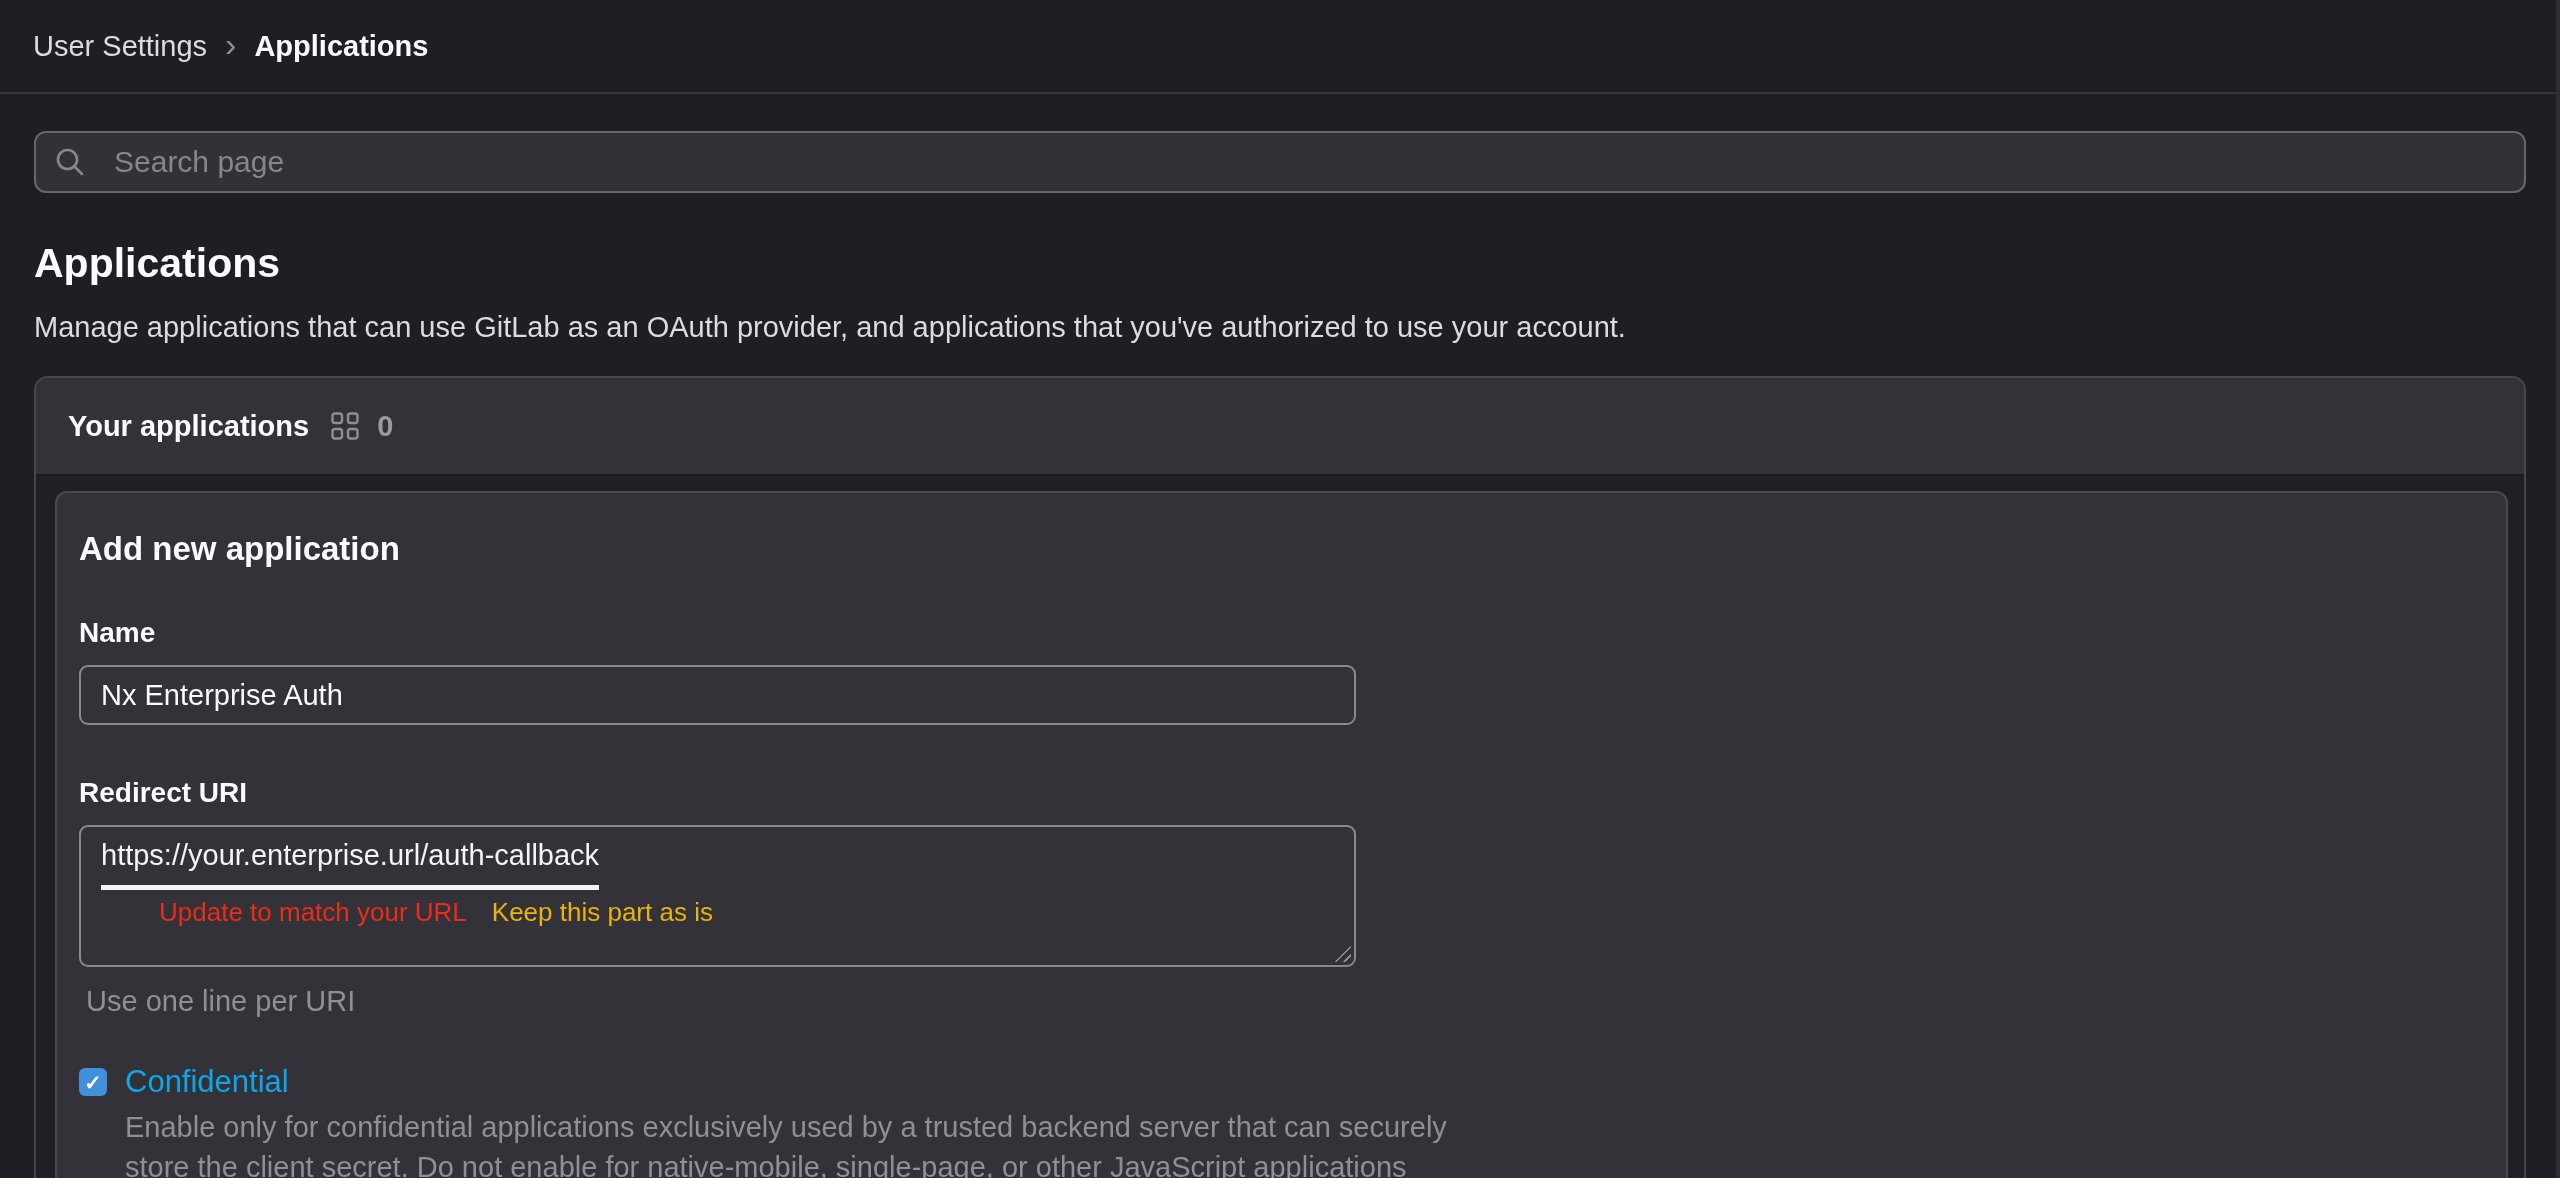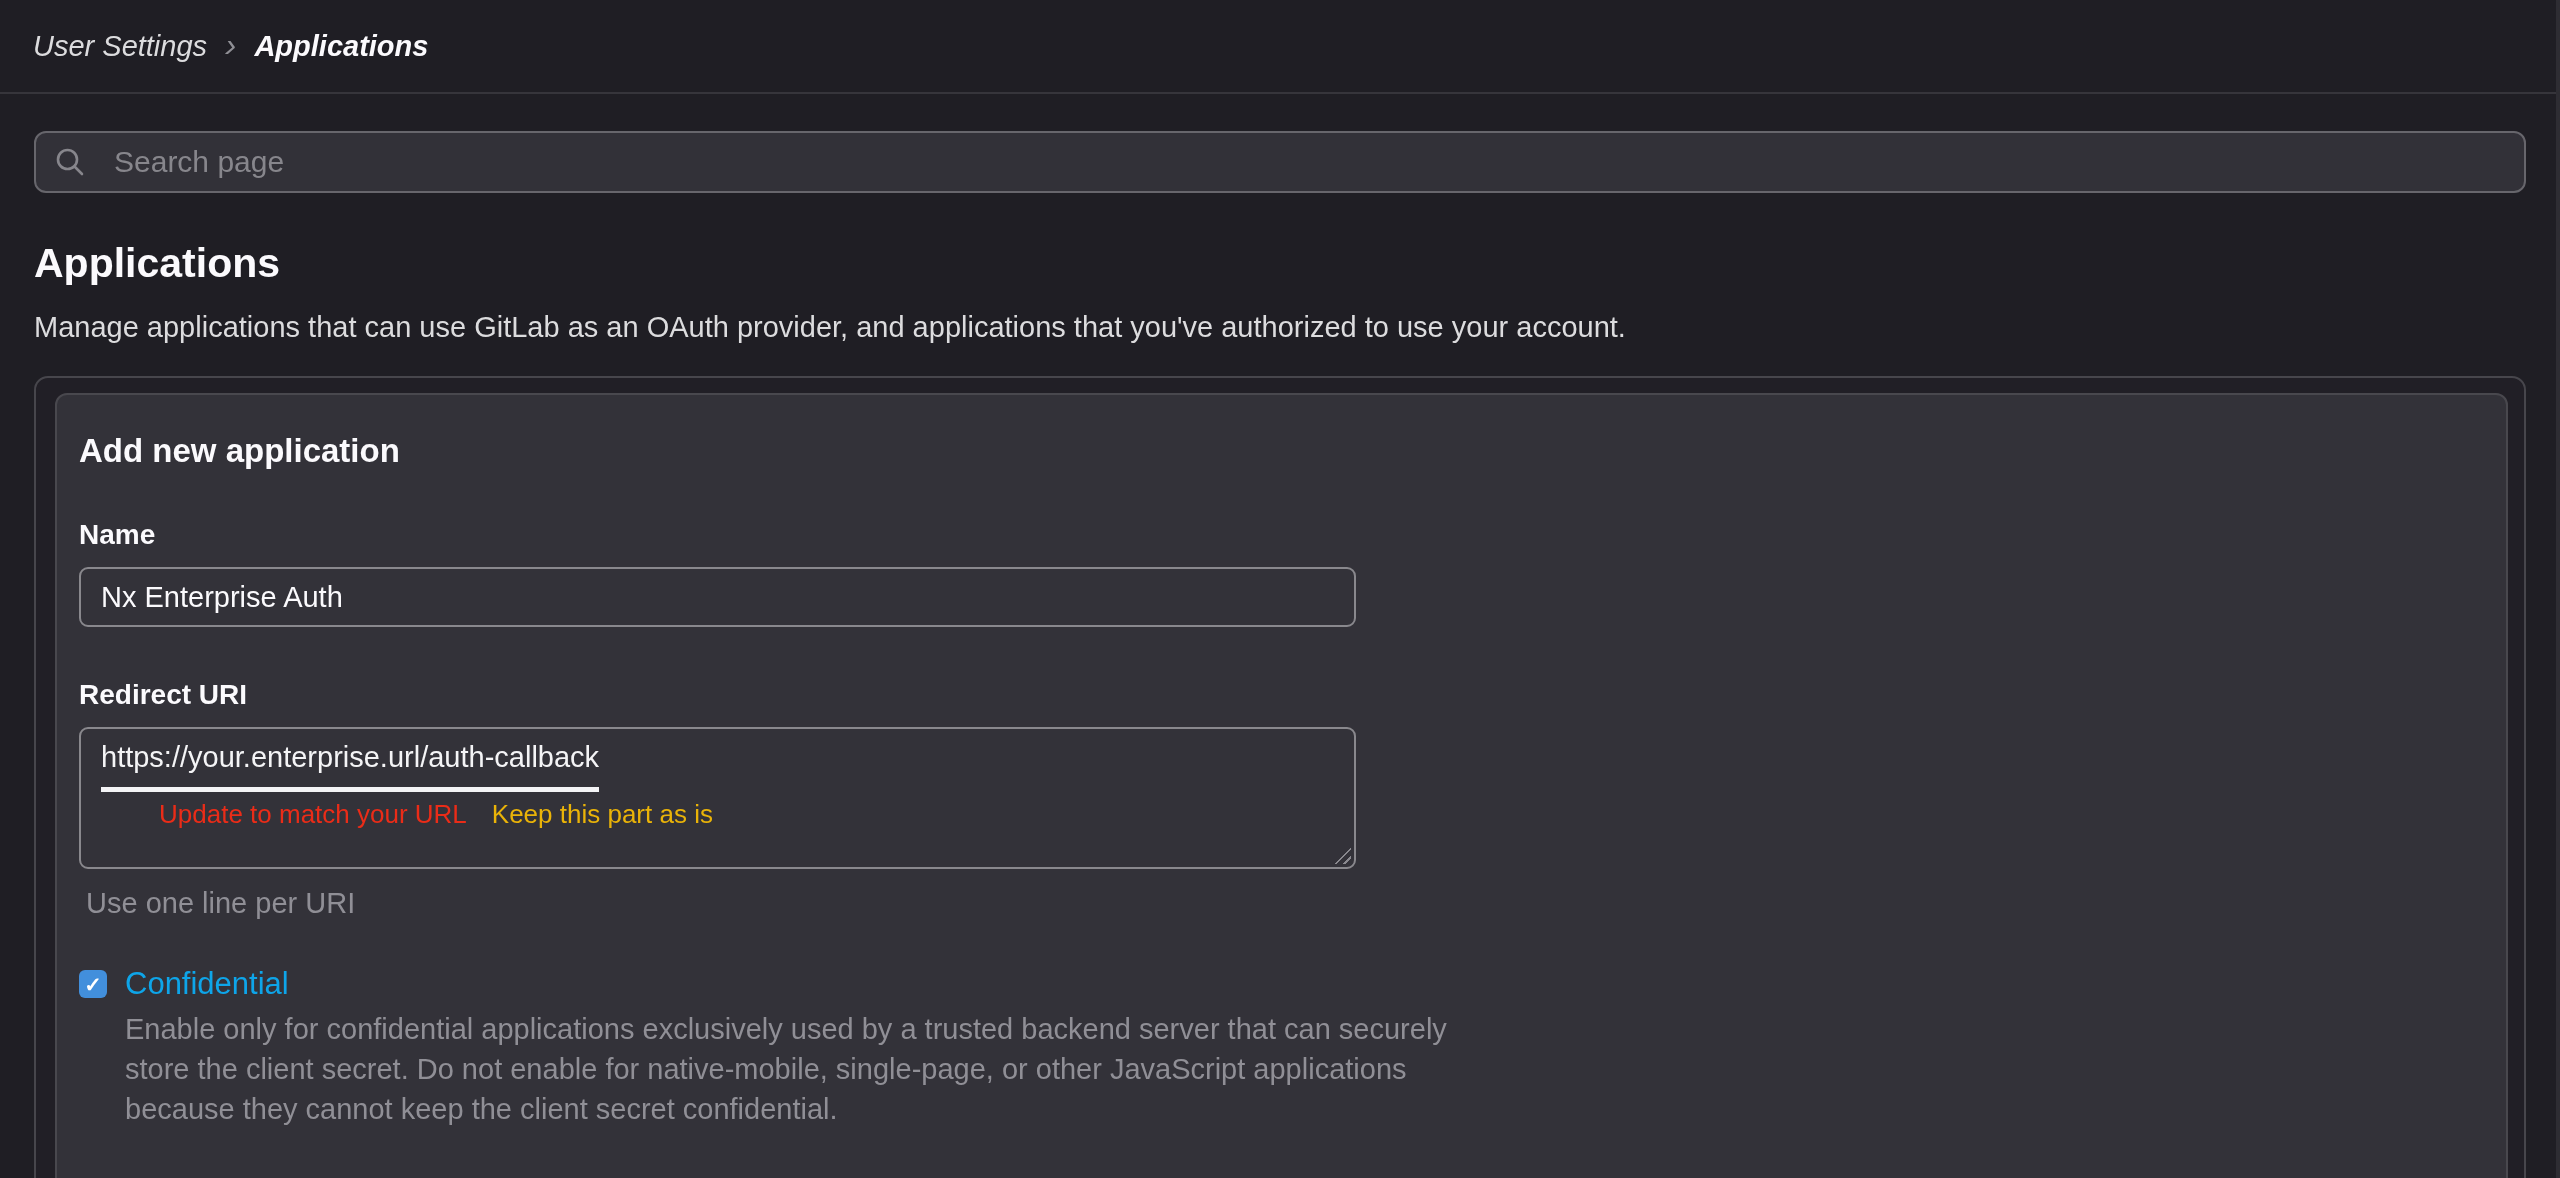--- a/index.html
+++ b/index.html
@@ -9,21 +9,20 @@
     font-family:"Liberation Sans",sans-serif;
     color:#fbfafd;
     position:relative;
   }
   
   .topbar{
     height:94px;border-bottom:2px solid #36353b;
     display:flex;align-items:center;
     padding:0 33px;box-sizing:border-box;
     background:#1f1e24;
-    font-style:italic;
   }
   .crumbs{display:flex;align-items:center;gap:18px;font-size:29px;}
   .crumb-link{color:#dcdcde;cursor:pointer;}
   .crumb-sep{color:#8f8f95;font-size:34px;line-height:29px;margin-top:-4px;}
   .crumb-current{color:#fbfafd;font-weight:700;}
   
   .main{padding:0 34px;}
   .searchbox{
     margin-top:37px;height:62px;box-sizing:border-box;
     border:2px solid #67666c;border-radius:12px;
@@ -120,20 +119,32 @@
       <circle cx="13.5" cy="13.5" r="9.5" stroke="#87868c" stroke-width="2.6"></circle>
       <line x1="20.5" y1="20.5" x2="28" y2="28" stroke="#87868c" stroke-width="2.6" stroke-linecap="round"></line>
     </svg>
     <span class="search-ph">Search page</span>
   </div>
 
   <h1 class="page-title">Applications</h1>
   <p class="page-desc">Manage applications that can use GitLab as an OAuth provider, and applications that you've authorized to use your account.</p>
 
   <div class="section">
+    <div class="section-header">
+      <span class="section-title">Your applications</span>
+      <span class="apps-icon">
+        <svg width="28" height="28" viewBox="0 0 28 28" fill="none">
+          <rect x="1.5" y="1.5" width="9.5" height="9.5" rx="2.5" stroke="#8f8f95" stroke-width="2.4"></rect>
+          <rect x="17" y="1.5" width="9.5" height="9.5" rx="2.5" stroke="#8f8f95" stroke-width="2.4"></rect>
+          <rect x="1.5" y="17" width="9.5" height="9.5" rx="2.5" stroke="#8f8f95" stroke-width="2.4"></rect>
+          <rect x="17" y="17" width="9.5" height="9.5" rx="2.5" stroke="#8f8f95" stroke-width="2.4"></rect>
+        </svg>
+      </span>
+      <span class="section-count">0</span>
+    </div>
 
     <div class="section-body">
 
       <div class="card">
         <h2 class="card-title">Add new application</h2>
 
         <div class="field-label">Name</div>
         <input class="text-input" type="text" value="Nx Enterprise Auth" style="">
 
         <div class="field-label label-redirect">Redirect URI</div>

